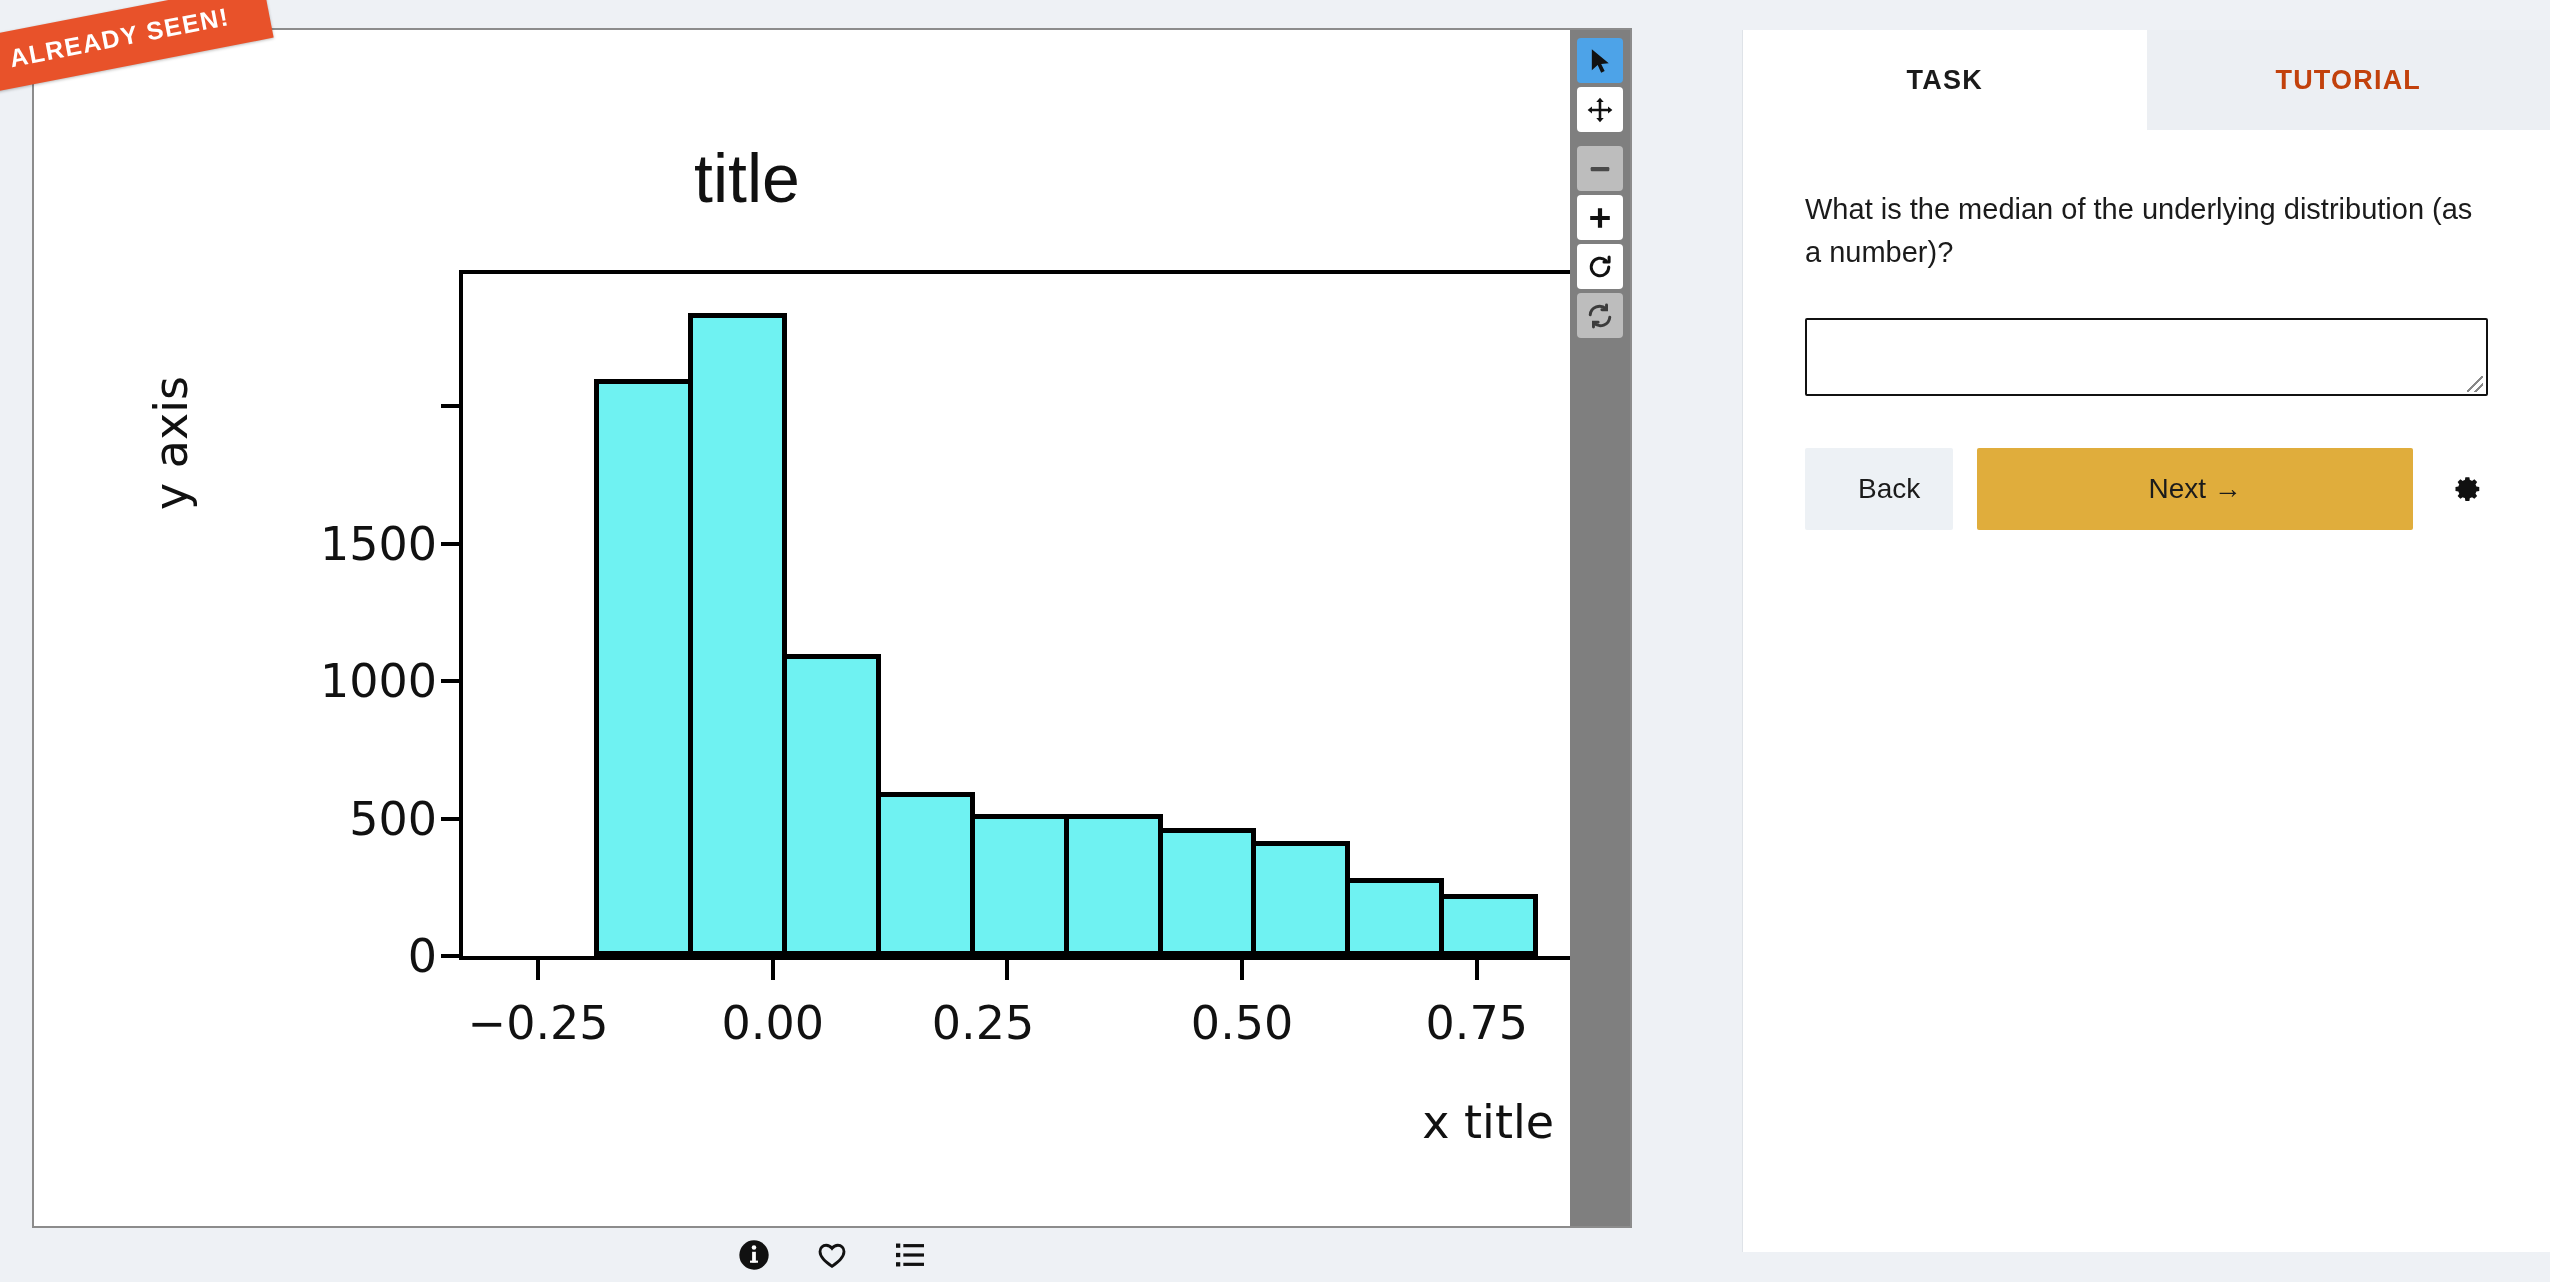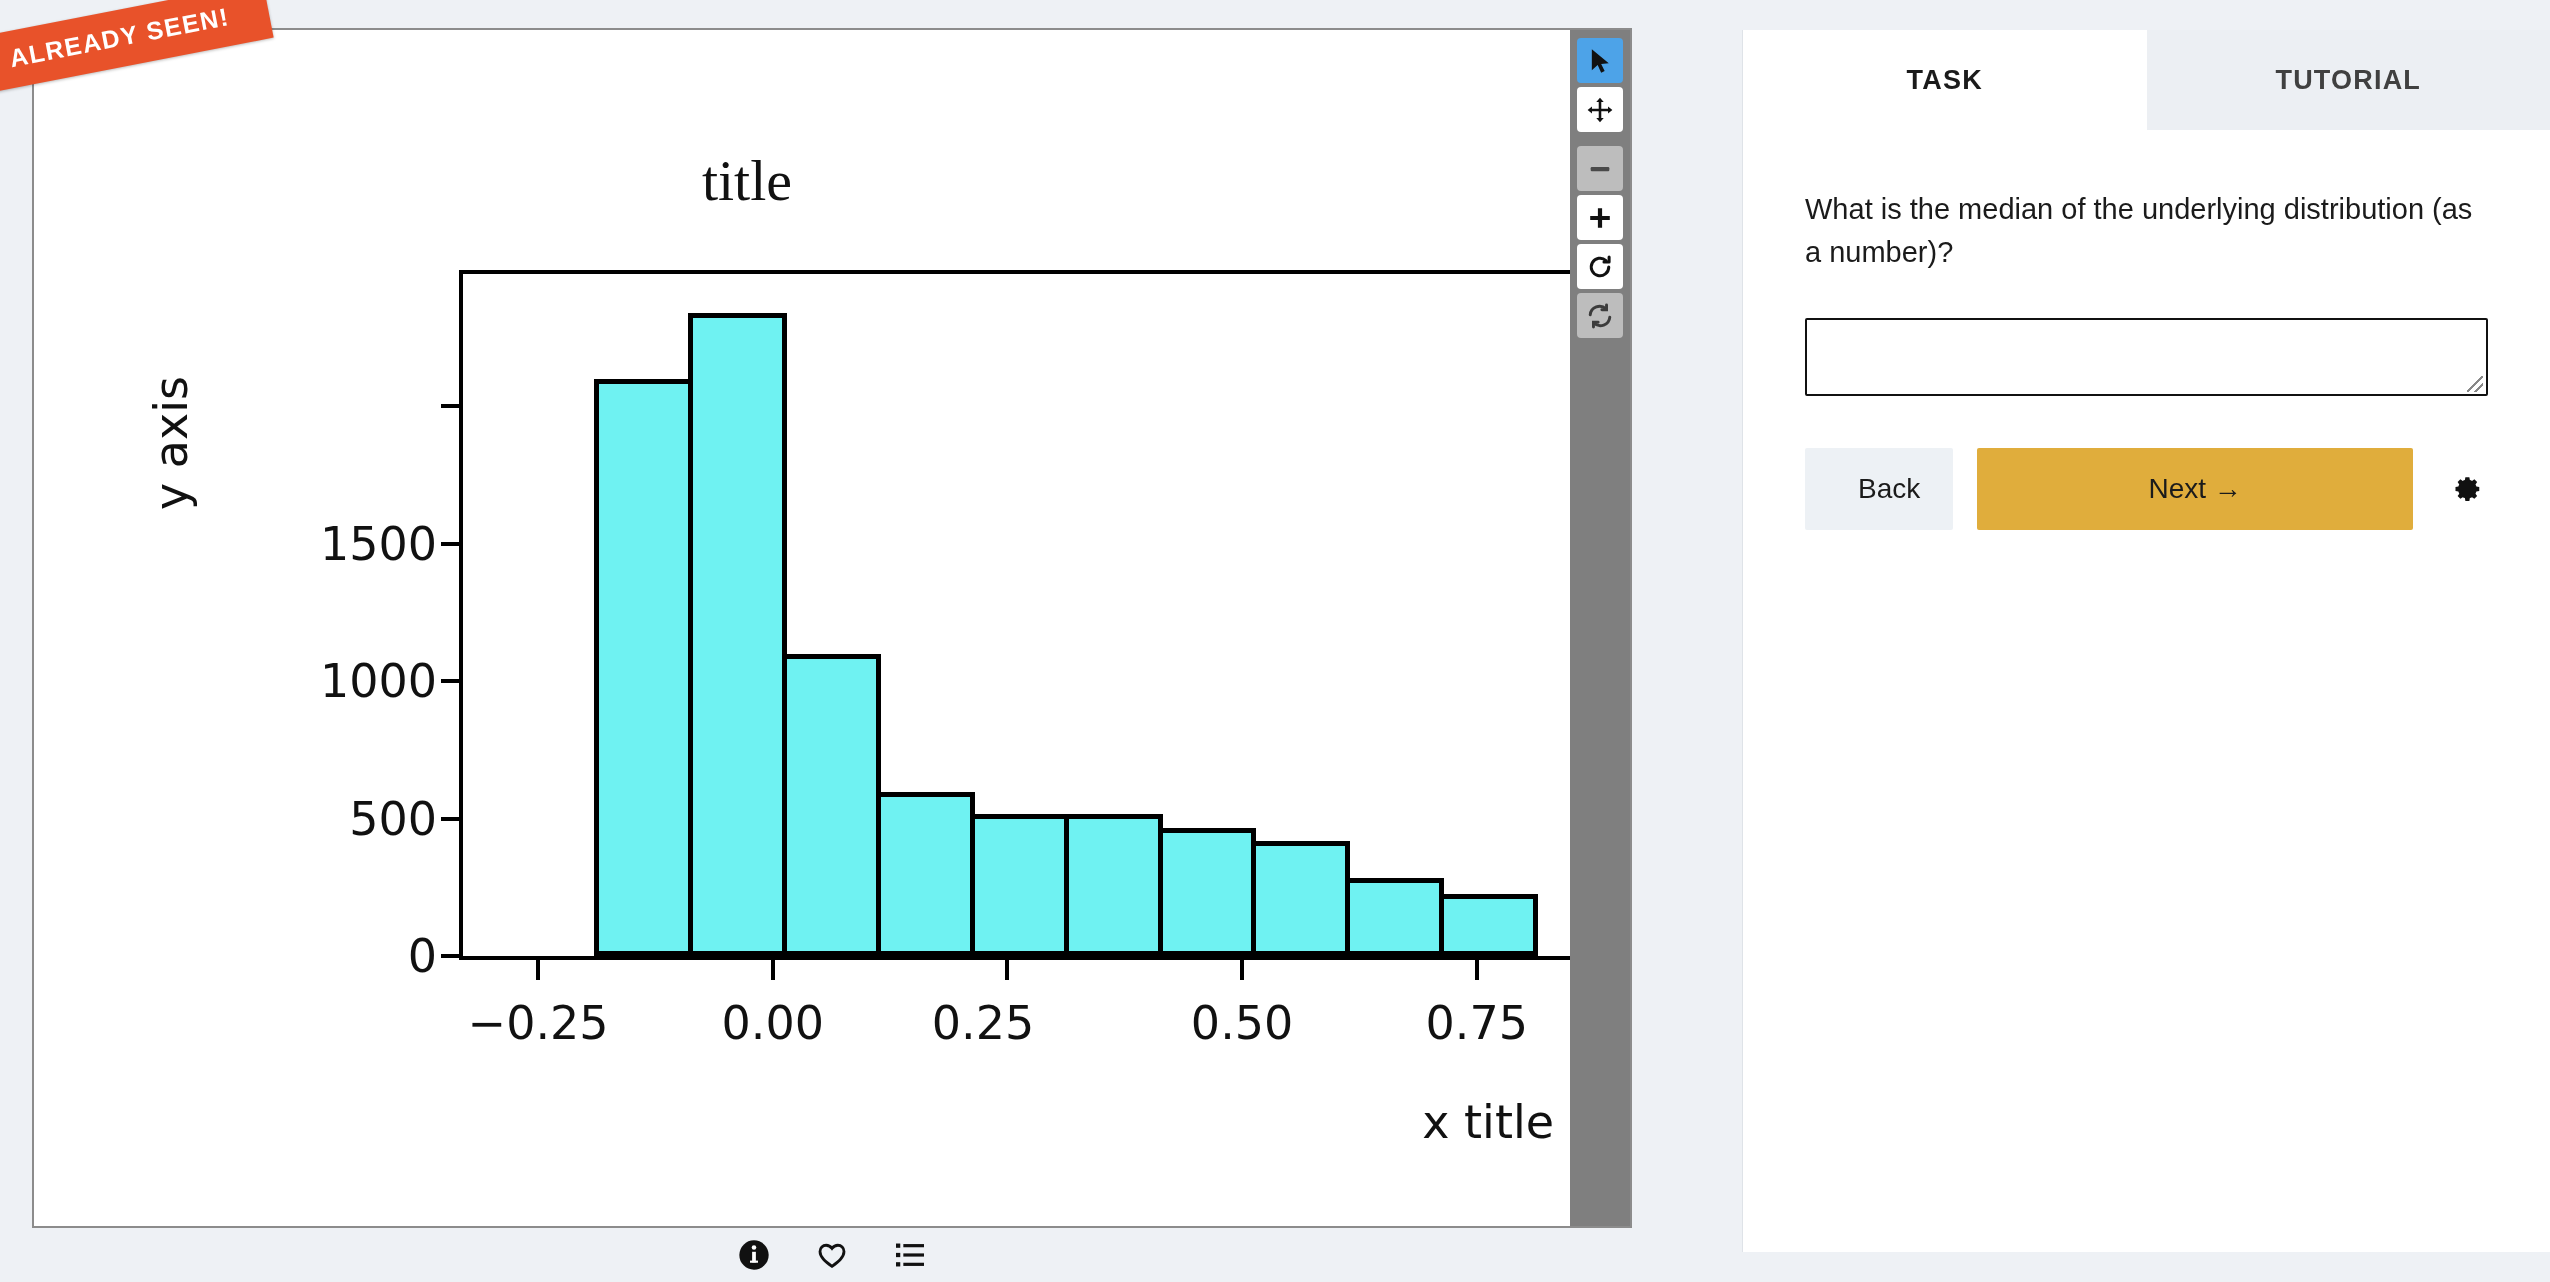--- a/index.html
+++ b/index.html
@@ -38,24 +38,24 @@
     letter-spacing: 1.5px;
     padding: 13px 40px 15px 40px;
     transform: rotate(-11deg);
     white-space: nowrap;
     box-shadow: 0 1px 3px rgba(0,0,0,.25);
   }
 
   
   .plot-wrap { position:absolute; inset:0; }
   .plot-title {
-    position: absolute; left: 0; right: 170px; top: 117px;
+    position: absolute; left: 0; right: 170px; top: 109px;
     text-align: center;
-    font-size: 58px; font-weight: 500; color: #111;
-    font-family: Liberation Serif, serif;
+    font-size: 68px; font-weight: 500; color: #111;
+    font-family: Liberation Sans, sans-serif;
   }
   .ylabel {
     position: absolute;
     left: 110px; top: 480px;
     transform: rotate(-90deg); transform-origin: left top;
     font-size: 46px; color: #111;
     font-family: "DejaVu Sans", sans-serif;
     white-space: nowrap;
   }
   .xlabel {
@@ -127,21 +127,21 @@
     width: 808px; height: 1222px;
     background: #ffffff;
     border-left: 1px solid #dfe3e8;
   }
   .tabs { display: flex; height: 100px; }
   .tab {
     flex: 1; display:flex; align-items:center; justify-content:center;
     font-size: 27px; font-weight: bold; letter-spacing: 1.2px;
   }
   .tab.active { background:#ffffff; color:#1b1b1b; }
-  .tab.inactive { background:#eceff3; color:#404040; }
+  .tab.inactive { background:#eceff3; color:#c2410c; }
 
   .question {
     margin: 58px 62px 0 62px;
     font-size: 29px; line-height: 1.48; color: #1b1b1b;
   }
   .answer-box {
     margin: 44px 62px 0 62px;
     height: 78px;
     border: 2px solid #111;
     background: #fff;

